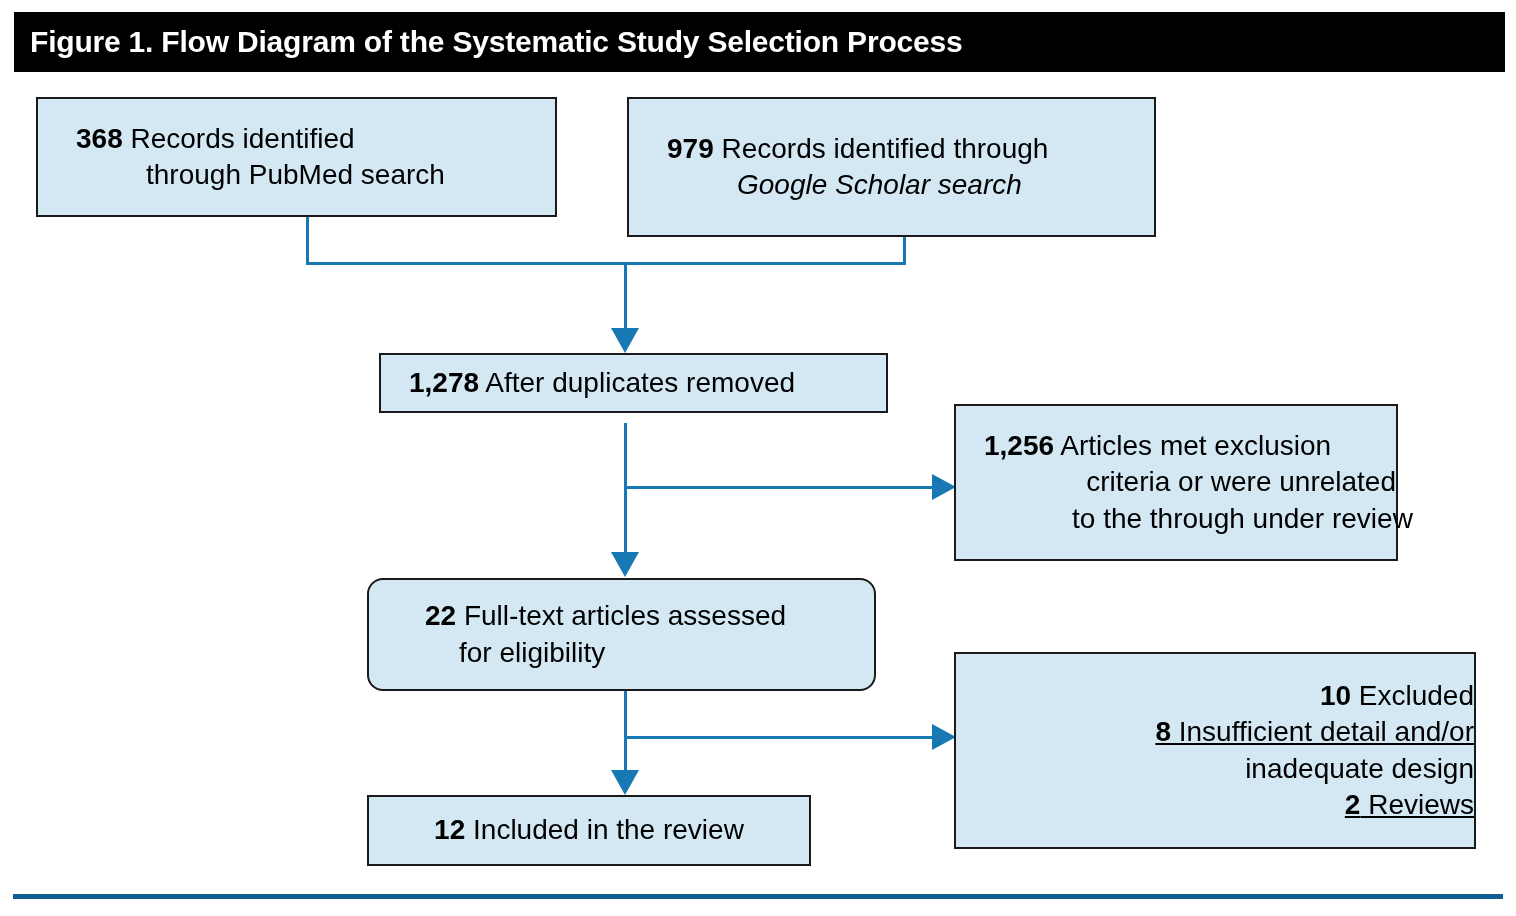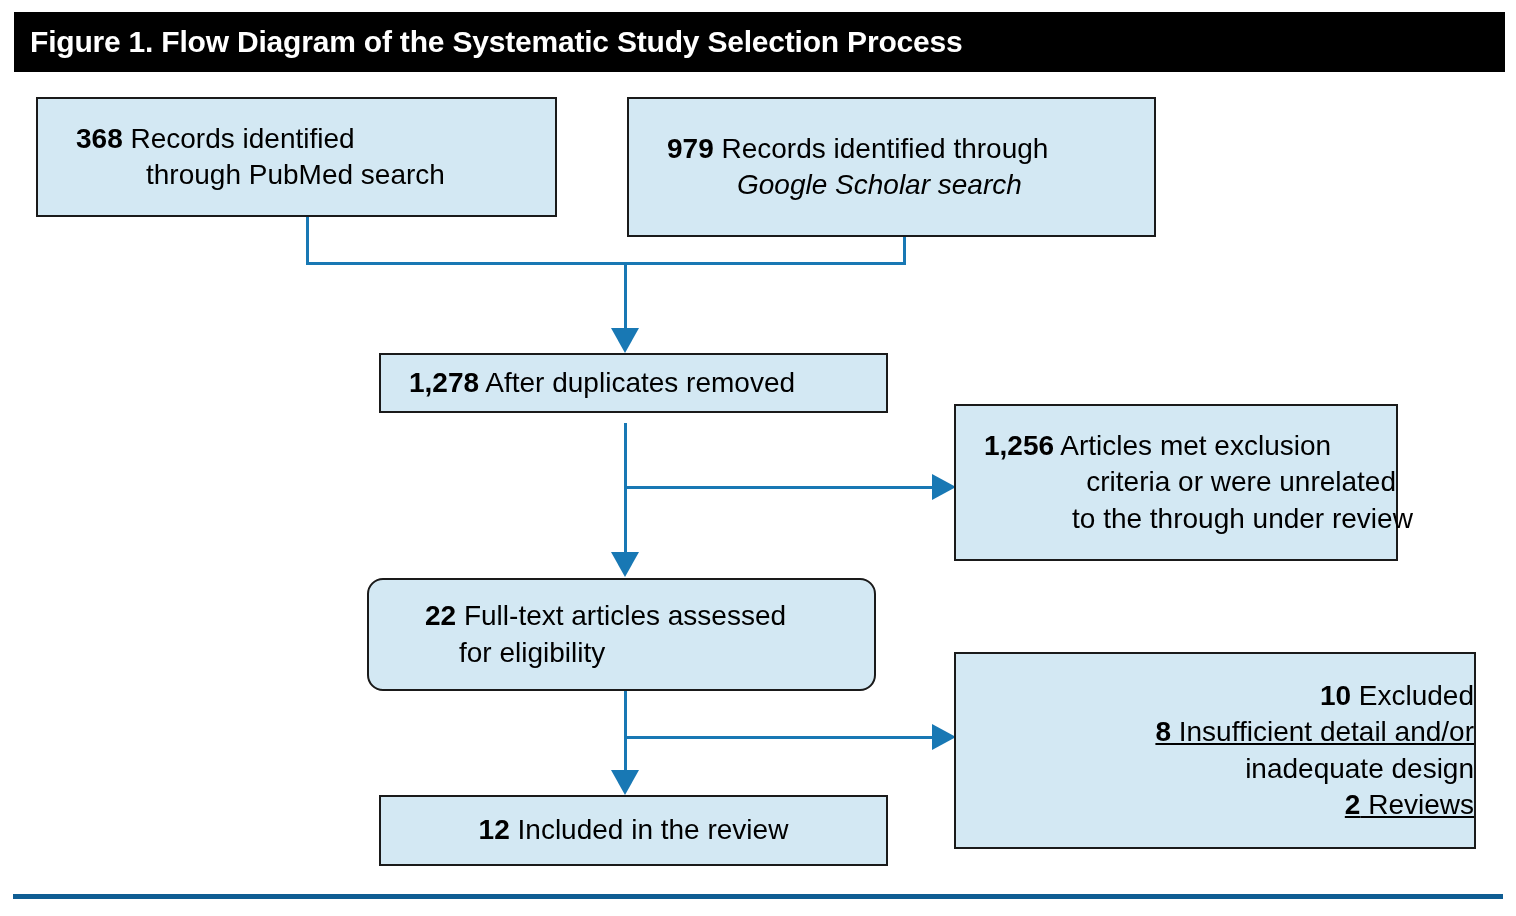--- a/index.html
+++ b/index.html
@@ -58,21 +58,21 @@
   }
   .center-lines { align-items: center; }
 
   
   #box-pubmed      { left: 36px;  top: 97px;  width: 521px; height: 120px; }
   #box-scholar     { left: 627px; top: 97px;  width: 529px; height: 140px; }
   #box-duplicates  { left: 379px; top: 353px; width: 509px; height: 60px;  }
   #box-exclusion   { left: 954px; top: 404px; width: 444px; height: 157px; }
   #box-fulltext    { left: 367px; top: 578px; width: 509px; height: 113px; border-radius: 16px; }
   #box-excluded    { left: 954px; top: 652px; width: 522px; height: 197px; align-items: flex-end; }
-  #box-included    { left: 379px; top: 795px; width: 509px; height: 71px;  }
+  #box-included    { left: 367px; top: 795px; width: 444px; height: 71px;  }
 
   
   .pad-l-38 { padding-left: 38px; }
   .pad-l-28 { padding-left: 28px; }
   .indent-1 { padding-left: 46px; text-decoration: underline; }
   .indent-2 { padding-left: 78px; }
 
   
   .conn {
     position: absolute;

